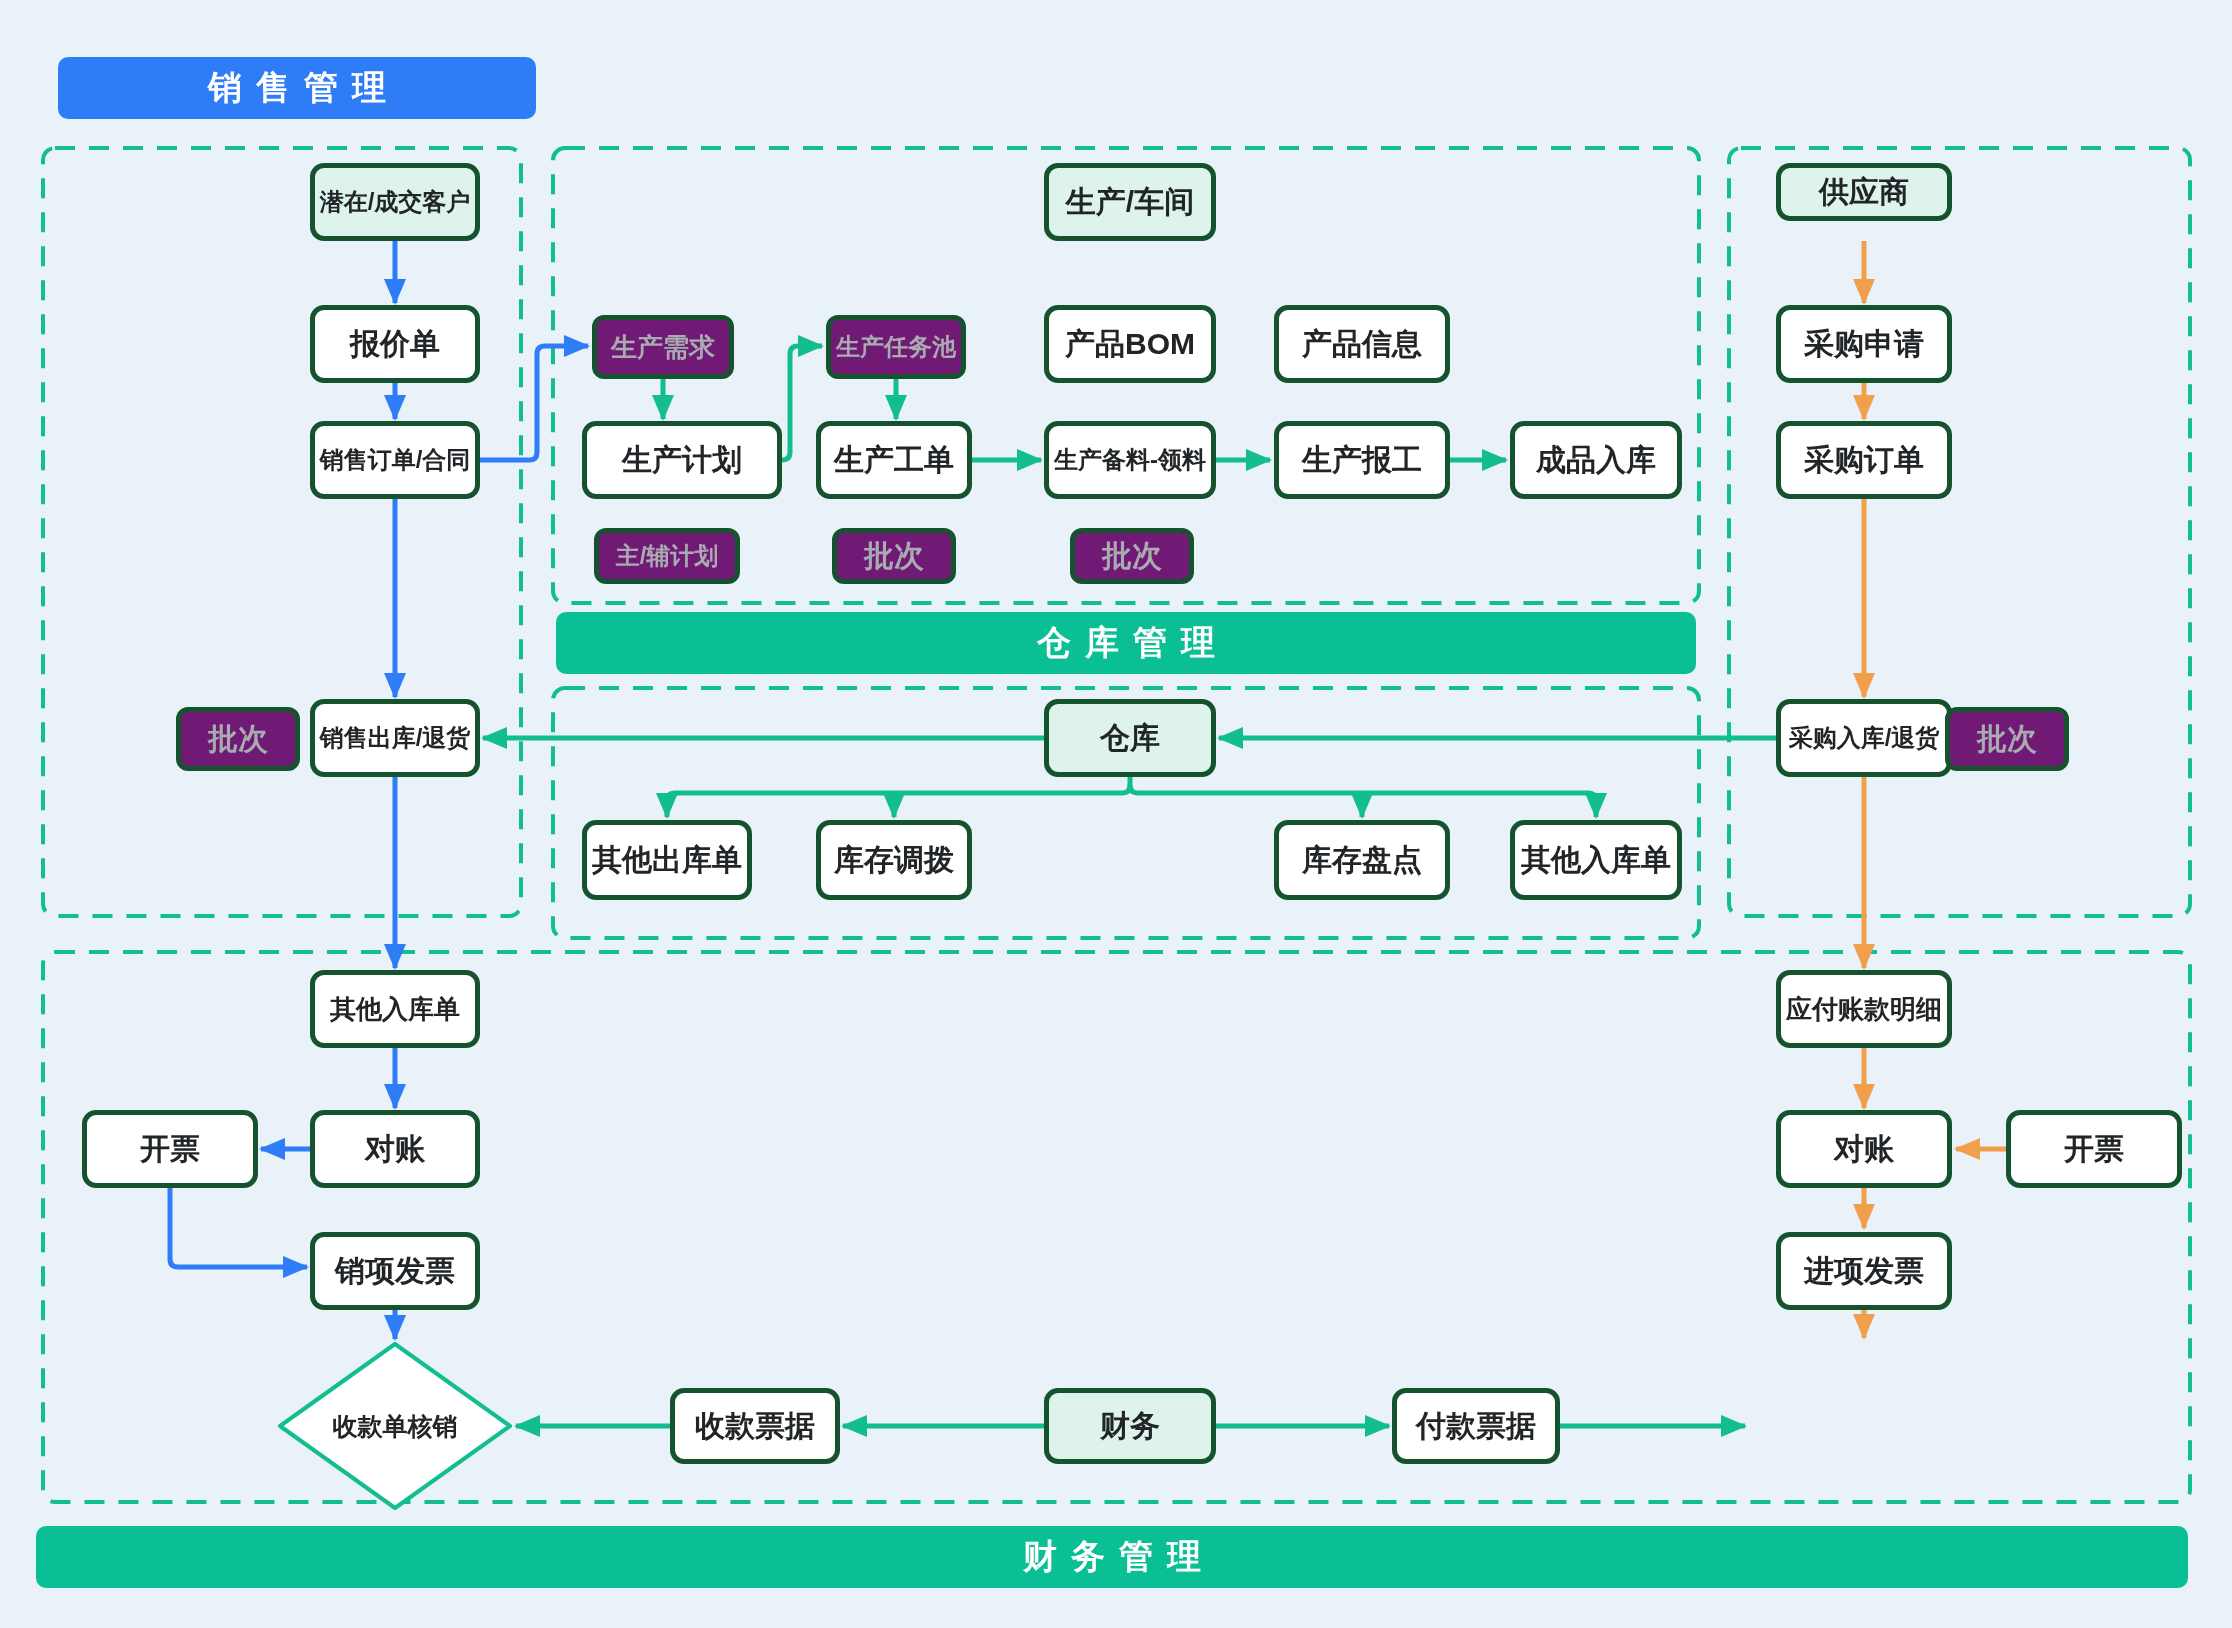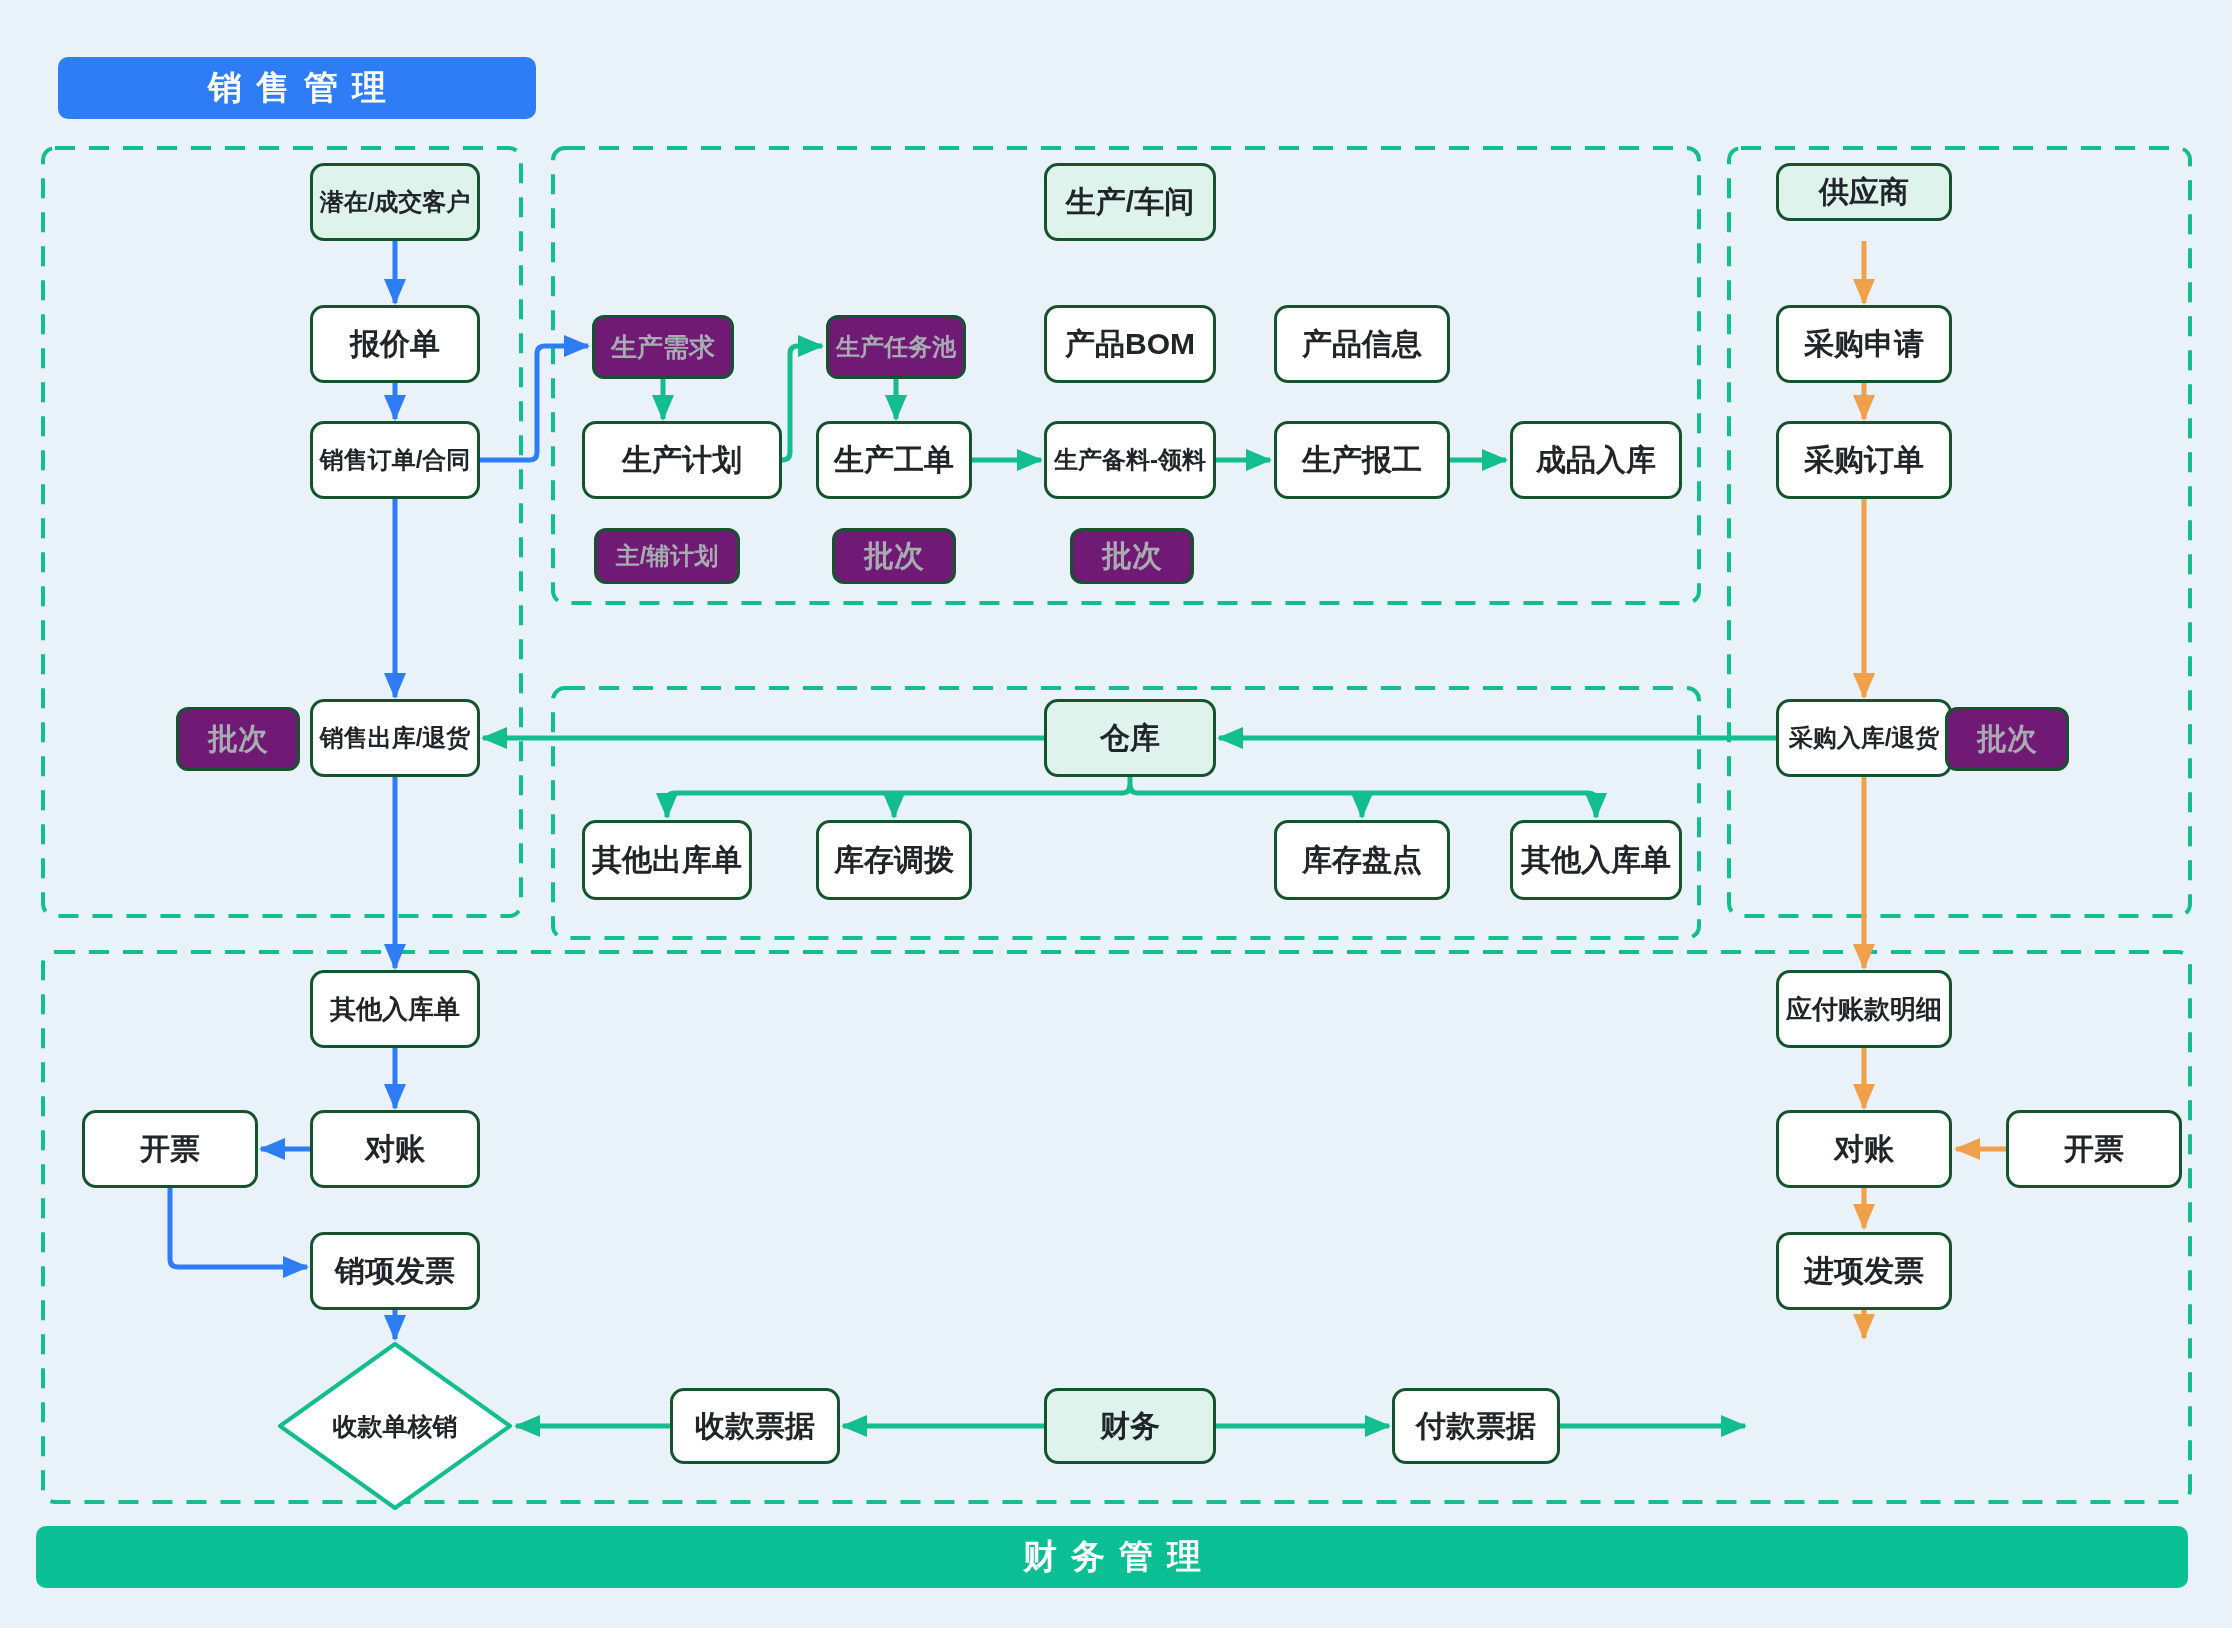--- a/index.html
+++ b/index.html
@@ -12,21 +12,21 @@
   .hdr{
     position:absolute;z-index:3;display:flex;align-items:center;justify-content:center;
     color:#ffffff;font-size:34px;font-weight:bold;letter-spacing:14px;text-indent:14px;
     border-radius:10px;
   }
   .hdr.blue{background:#2e7cf6;}
   .hdr.green{background:#0abf94;}
   .hdr.orange{background:#f2a24d;}
   .node{
     position:absolute;z-index:2;display:flex;align-items:center;justify-content:center;
-    background:#ffffff;border:3px solid #14532d;border-radius:14px;box-sizing:border-box;
+    background:#ffffff;border:5px solid #14532d;border-radius:14px;box-sizing:border-box;
     color:#222527;font-size:30px;font-weight:bold;white-space:nowrap;text-align:center;
   }
   .node.tint{background:#ddf3ec;}
   .node.grey{background:#701a75;color:#a8acb1;border-radius:12px;}
   .node.fs24{font-size:24px;}
   .node.fs26{font-size:26px;}
   .diamond{position:absolute;z-index:2;}
   .diamond svg{position:absolute;left:0;top:0;}
   .diamond span{
     position:absolute;left:0;top:0;width:100%;height:100%;
@@ -97,20 +97,21 @@
       <path d="M1864,499 V697" marker-end="url(#mo)"></path>
       <path d="M1864,777 V968" marker-end="url(#mo)"></path>
       <path d="M1864,1048 V1108" marker-end="url(#mo)"></path>
       <path d="M2006,1149 H1956" marker-end="url(#mo)"></path>
       <path d="M1864,1188 V1228" marker-end="url(#mo)"></path>
       <path d="M1864,1310 V1338" marker-end="url(#mo)"></path>
     </g>
   </svg>
 
   <div class="hdr blue" style="left:58px;top:57px;width:478px;height:62px">销售管理</div>
+  <div class="hdr green" style="left:556px;top:612px;width:1140px;height:62px">仓库管理</div>
   <div class="hdr green" style="left:36px;top:1526px;width:2152px;height:62px">财务管理</div>
 
   <div class="node tint fs24" style="left:310px;top:163px;width:170px;height:78px">潜在/成交客户</div>
   <div class="node" style="left:310px;top:305px;width:170px;height:78px">报价单</div>
   <div class="node fs24" style="left:310px;top:421px;width:170px;height:78px">销售订单/合同</div>
   <div class="node grey" style="left:176px;top:707px;width:124px;height:64px">批次</div>
   <div class="node fs24" style="left:310px;top:699px;width:170px;height:78px">销售出库/退货</div>
   <div class="node fs26" style="left:310px;top:970px;width:170px;height:78px">其他入库单</div>
   <div class="node" style="left:310px;top:1110px;width:170px;height:78px">对账</div>
   <div class="node" style="left:82px;top:1110px;width:176px;height:78px">开票</div>

